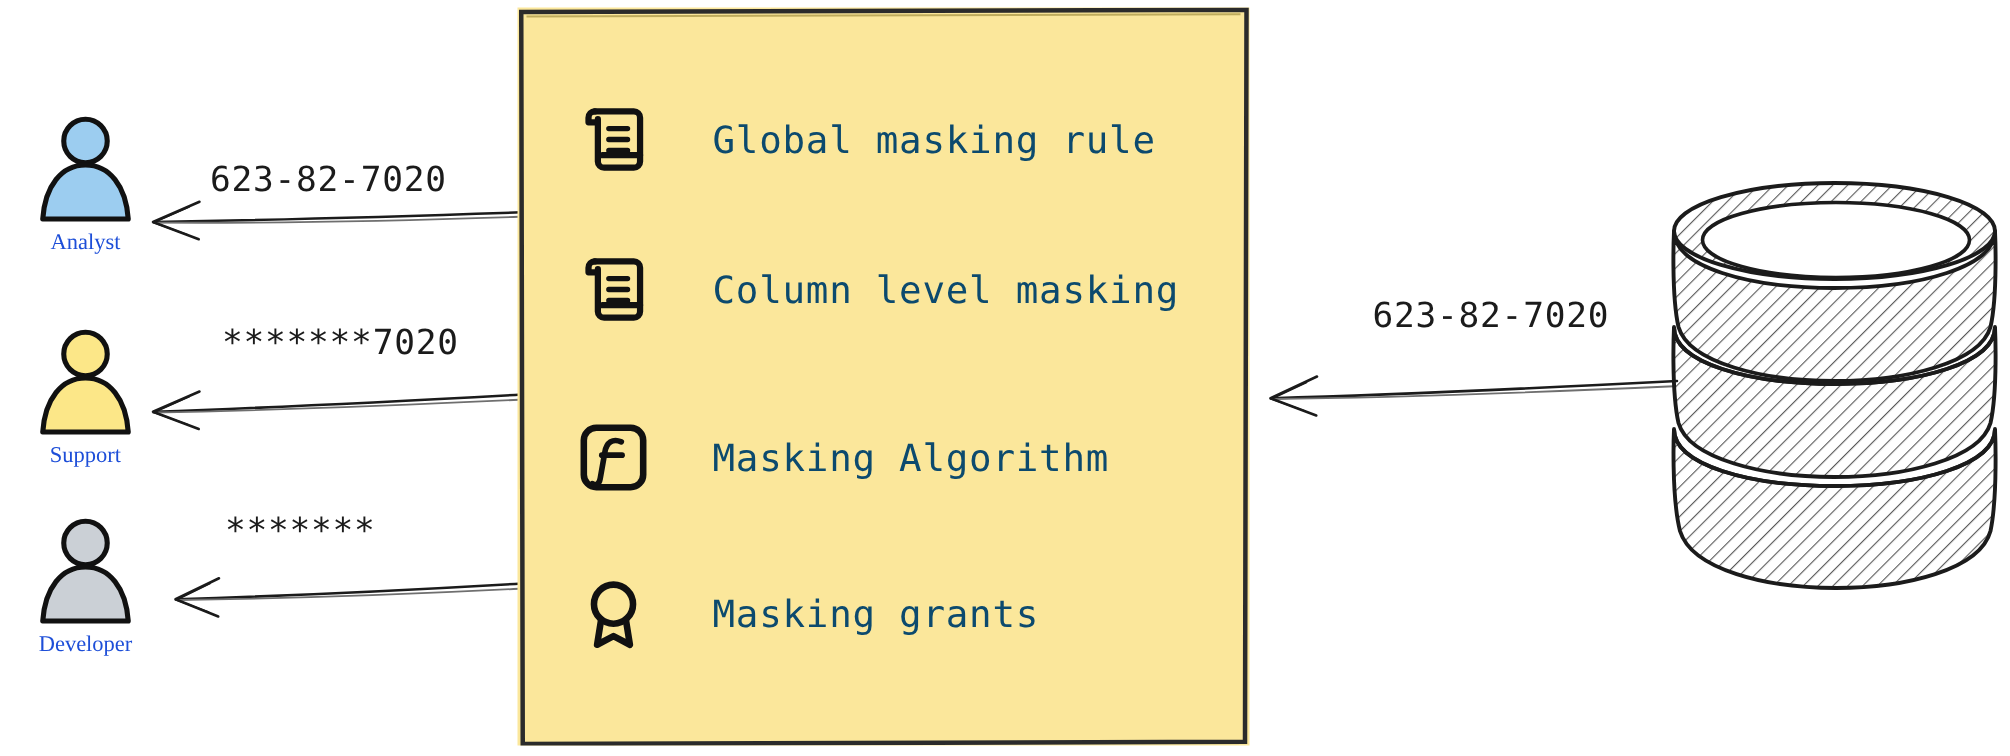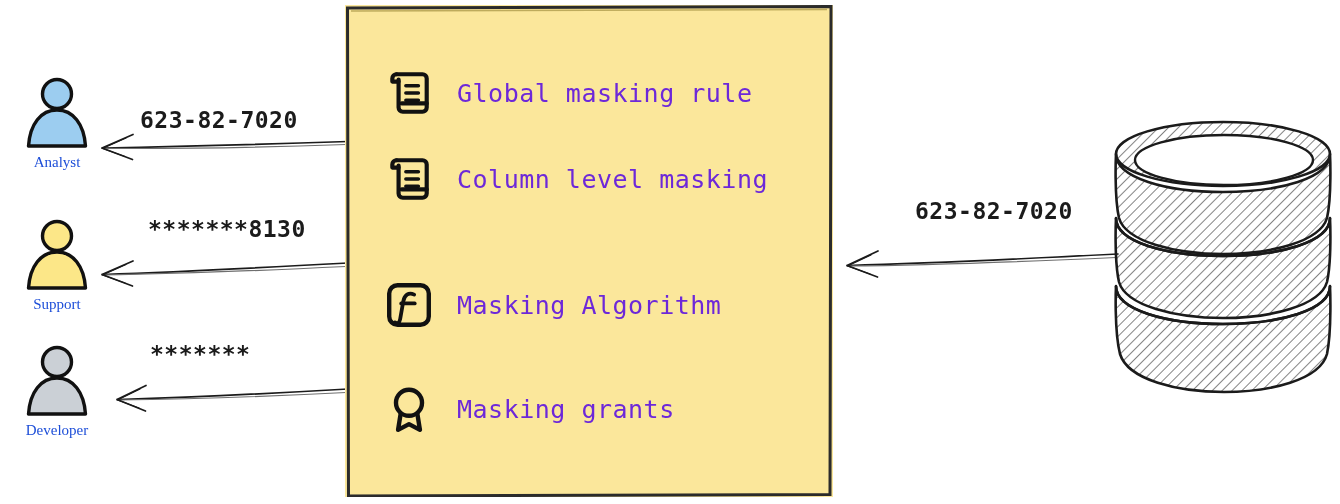--- a/index.html
+++ b/index.html
@@ -46,21 +46,21 @@
   #actor-developer { left: 2px;  top: 344px; }
 
   
   .arrow-wrap {
     position: absolute;
   }
   .arrow-label {
     position: absolute;
     font-family: "DejaVu Sans Mono", "Liberation Mono", monospace;
     font-size: 23px;
-    font-weight: 700;
+    font-weight: 400;
     color: #1b1b1b;
     white-space: nowrap;
     letter-spacing: 0.5px;
   }
 
   
   .panel {
     position: absolute;
     left: 345px;
     top: 5px;
@@ -94,27 +94,27 @@
     width: 52px;
     height: 52px;
     flex: 0 0 52px;
     display: flex;
     align-items: center;
     justify-content: center;
   }
   .panel-item .item-label {
     font-family: "DejaVu Sans Mono", "Liberation Mono", monospace;
     font-size: 25px;
-    color: #6d28d9;
-    margin-left: 22px;
+    color: #0c4a6e;
+    margin-left: 40px;
     white-space: nowrap;
     letter-spacing: 0.5px;
   }
   #panel-item-0 { top: 62px; }
-  #panel-item-1 { top: 148px; text-align: right; }
+  #panel-item-1 { top: 162px; text-align: right; }
   #panel-item-2 { top: 274px; justify-content: center; }
   #panel-item-3 { top: 378px; }
 
   
   .database {
     position: absolute;
     left: 1108px;
     top: 118px;
     width: 230px;
     height: 290px;
@@ -160,21 +160,21 @@
   <div class="arrow-label" style="left:140px; top:107px;">623-82-7020</div>
 
   <div class="arrow-wrap" style="left:95px; top:250px; width:255px; height:40px;">
     <svg width="255" height="40" viewBox="0 0 255 40">
       <path d="M253 13 C180 17 95 21.5 8 24.5" fill="none" stroke="#1b1b1b" stroke-width="1.7" stroke-linecap="round"></path>
       <path d="M251 16.5 C178 20 94 23.5 7 25" fill="none" stroke="#6f6f6f" stroke-width="1.2" stroke-linecap="round"></path>
       <path d="M7 24.5 L38 11 M7 24.5 L37.5 36" fill="none" stroke="#1b1b1b" stroke-width="1.7" stroke-linecap="round"></path>
       <path d="M7.6 25 L31 14.5 M7.6 25 L30 33" fill="none" stroke="#1b1b1b" stroke-width="1.1" stroke-linecap="round"></path>
     </svg>
   </div>
-  <div class="arrow-label" style="left:148px; top:216px;">*******8130</div>
+  <div class="arrow-label" style="left:148px; top:216px;">*******7020</div>
 
   <div class="arrow-wrap" style="left:110px; top:374px; width:240px; height:40px;">
     <svg width="240" height="40" viewBox="0 0 240 40">
       <path d="M238 15 C170 19 90 23 8 25.5" fill="none" stroke="#1b1b1b" stroke-width="1.7" stroke-linecap="round"></path>
       <path d="M236 18.5 C168 22 89 25 7 26" fill="none" stroke="#6f6f6f" stroke-width="1.2" stroke-linecap="round"></path>
       <path d="M7 25.5 L36 11.5 M7 25.5 L35.5 37" fill="none" stroke="#1b1b1b" stroke-width="1.7" stroke-linecap="round"></path>
       <path d="M7.6 26 L30 15 M7.6 26 L29 34" fill="none" stroke="#1b1b1b" stroke-width="1.1" stroke-linecap="round"></path>
     </svg>
   </div>
   <div class="arrow-label" style="left:150px; top:341px;">*******</div>

